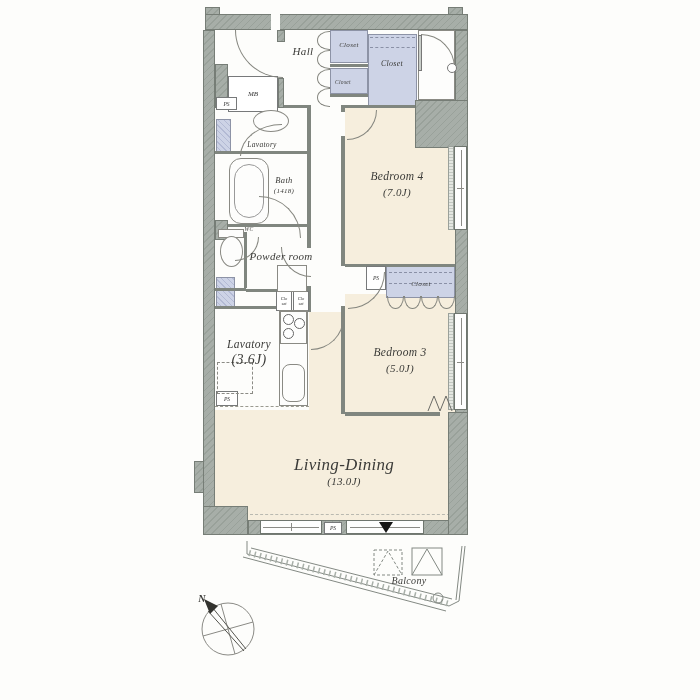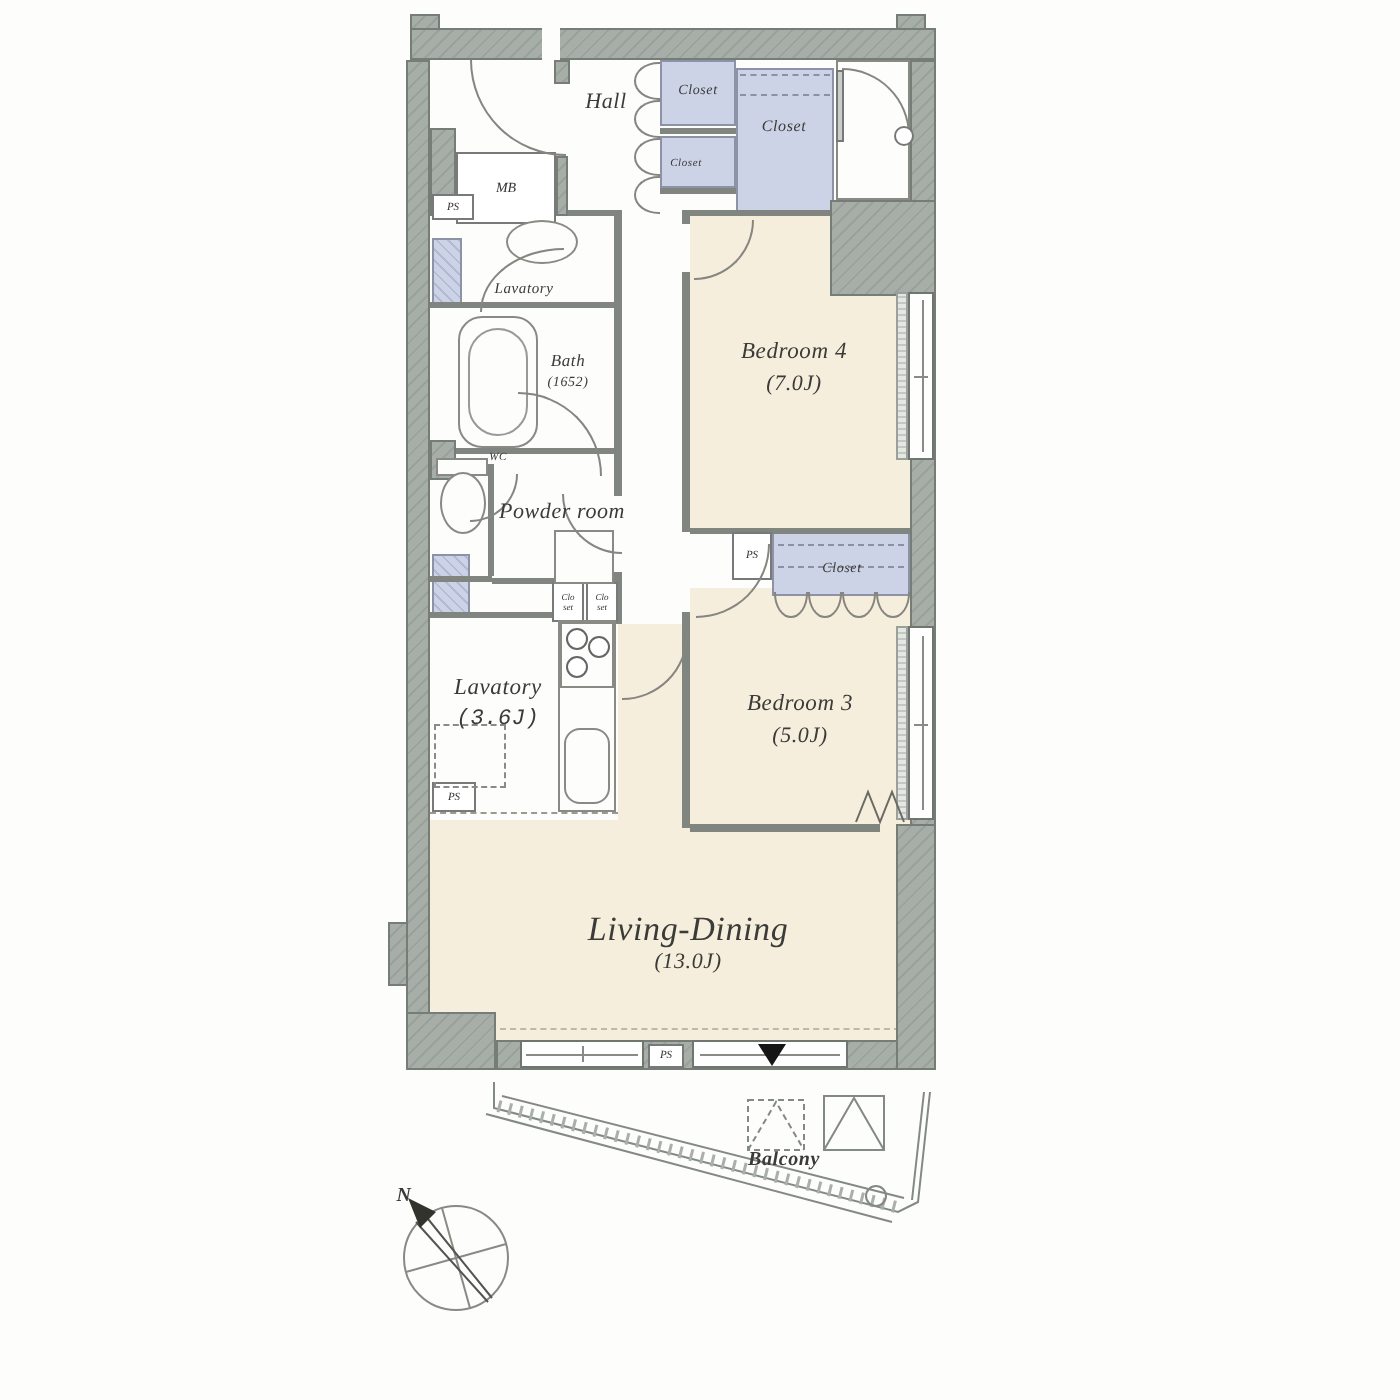--- a/index.html
+++ b/index.html
@@ -202,28 +202,28 @@
   </svg>
 
   <div class="abs tri" style="left:379px;top:522px;"></div>
 
   <div class="lbl" style="left:303px;top:51px;font-size:11px;">Hall</div>
   <div class="lbl" style="left:349px;top:45px;font-size:7px;">Closet</div>
   <div class="lbl" style="left:343px;top:82px;font-size:5.5px;">Closet</div>
   <div class="lbl" style="left:392px;top:63px;font-size:8px;">Closet</div>
   <div class="lbl" style="left:262px;top:144px;font-size:7.5px;">Lavatory</div>
   <div class="lbl" style="left:284px;top:180px;font-size:8.5px;">Bath</div>
-  <div class="lbl" style="left:284px;top:191px;font-size:7px;">(1652)</div>
+  <div class="lbl" style="left:284px;top:191px;font-size:7px;">(1418)</div>
   <div class="lbl" style="left:249px;top:229px;font-size:5.5px;">WC</div>
   <div class="lbl" style="left:281px;top:256px;font-size:11px;">Powder room</div>
   <div class="lbl" style="left:249px;top:344px;font-size:11.5px;">Lavatory</div>
-  <div class="lbl" style="left:249px;top:360px;font-size:11px;font-family:Liberation Mono, monospace;">(3.6J)</div>
+  <div class="lbl" style="left:249px;top:360px;font-size:14px;">(3.6J)</div>
   <div class="lbl" style="left:397px;top:176px;font-size:11.5px;">Bedroom 4</div>
   <div class="lbl" style="left:397px;top:192px;font-size:11px;">(7.0J)</div>
   <div class="lbl" style="left:421px;top:284px;font-size:7px;">Closet</div>
   <div class="lbl" style="left:400px;top:352px;font-size:11.5px;">Bedroom 3</div>
   <div class="lbl" style="left:400px;top:368px;font-size:11px;">(5.0J)</div>
   <div class="lbl" style="left:344px;top:465px;font-size:17px;">Living-Dining</div>
   <div class="lbl" style="left:344px;top:481px;font-size:11px;">(13.0J)</div>
-  <div class="lbl" style="left:392px;top:580px;font-size:10px;font-weight:bold;">Balcony</div>
+  <div class="lbl" style="left:409px;top:580px;font-size:10px;font-weight:normal;">Balcony</div>
   <div class="lbl" style="left:202px;top:598px;font-size:10px;font-weight:bold;">N</div>
 
 </div>
 
 </body></html>

